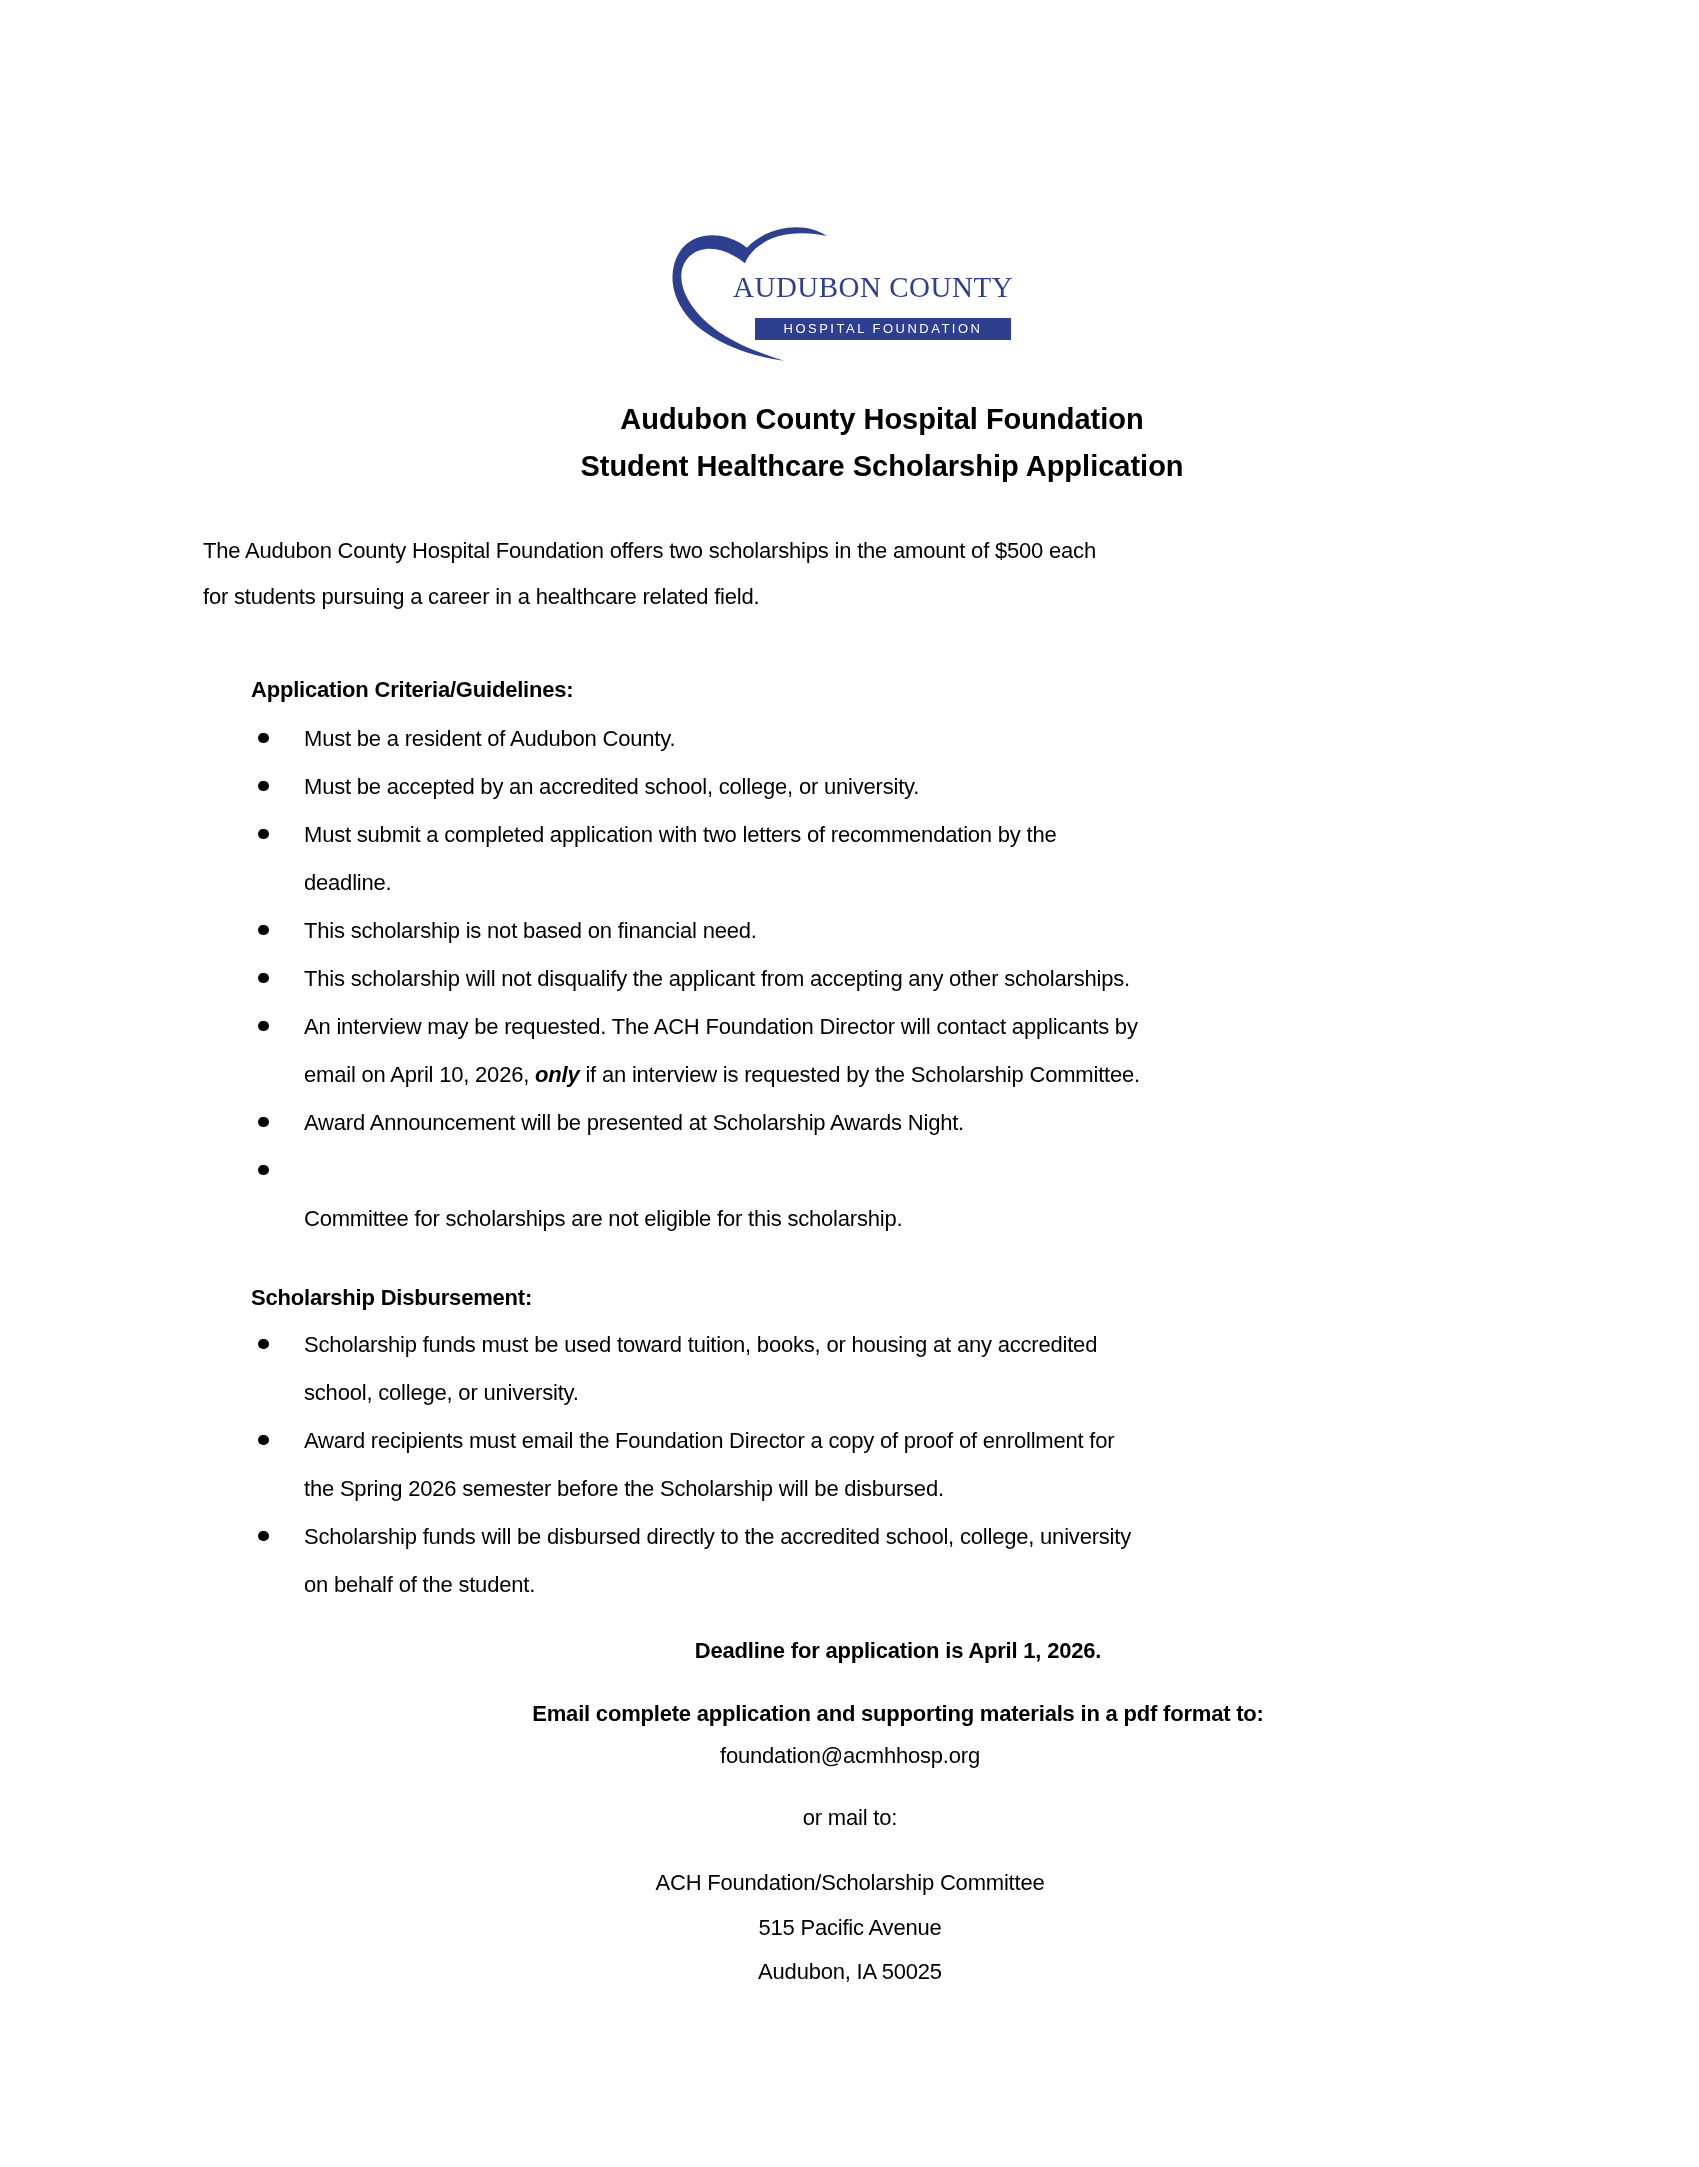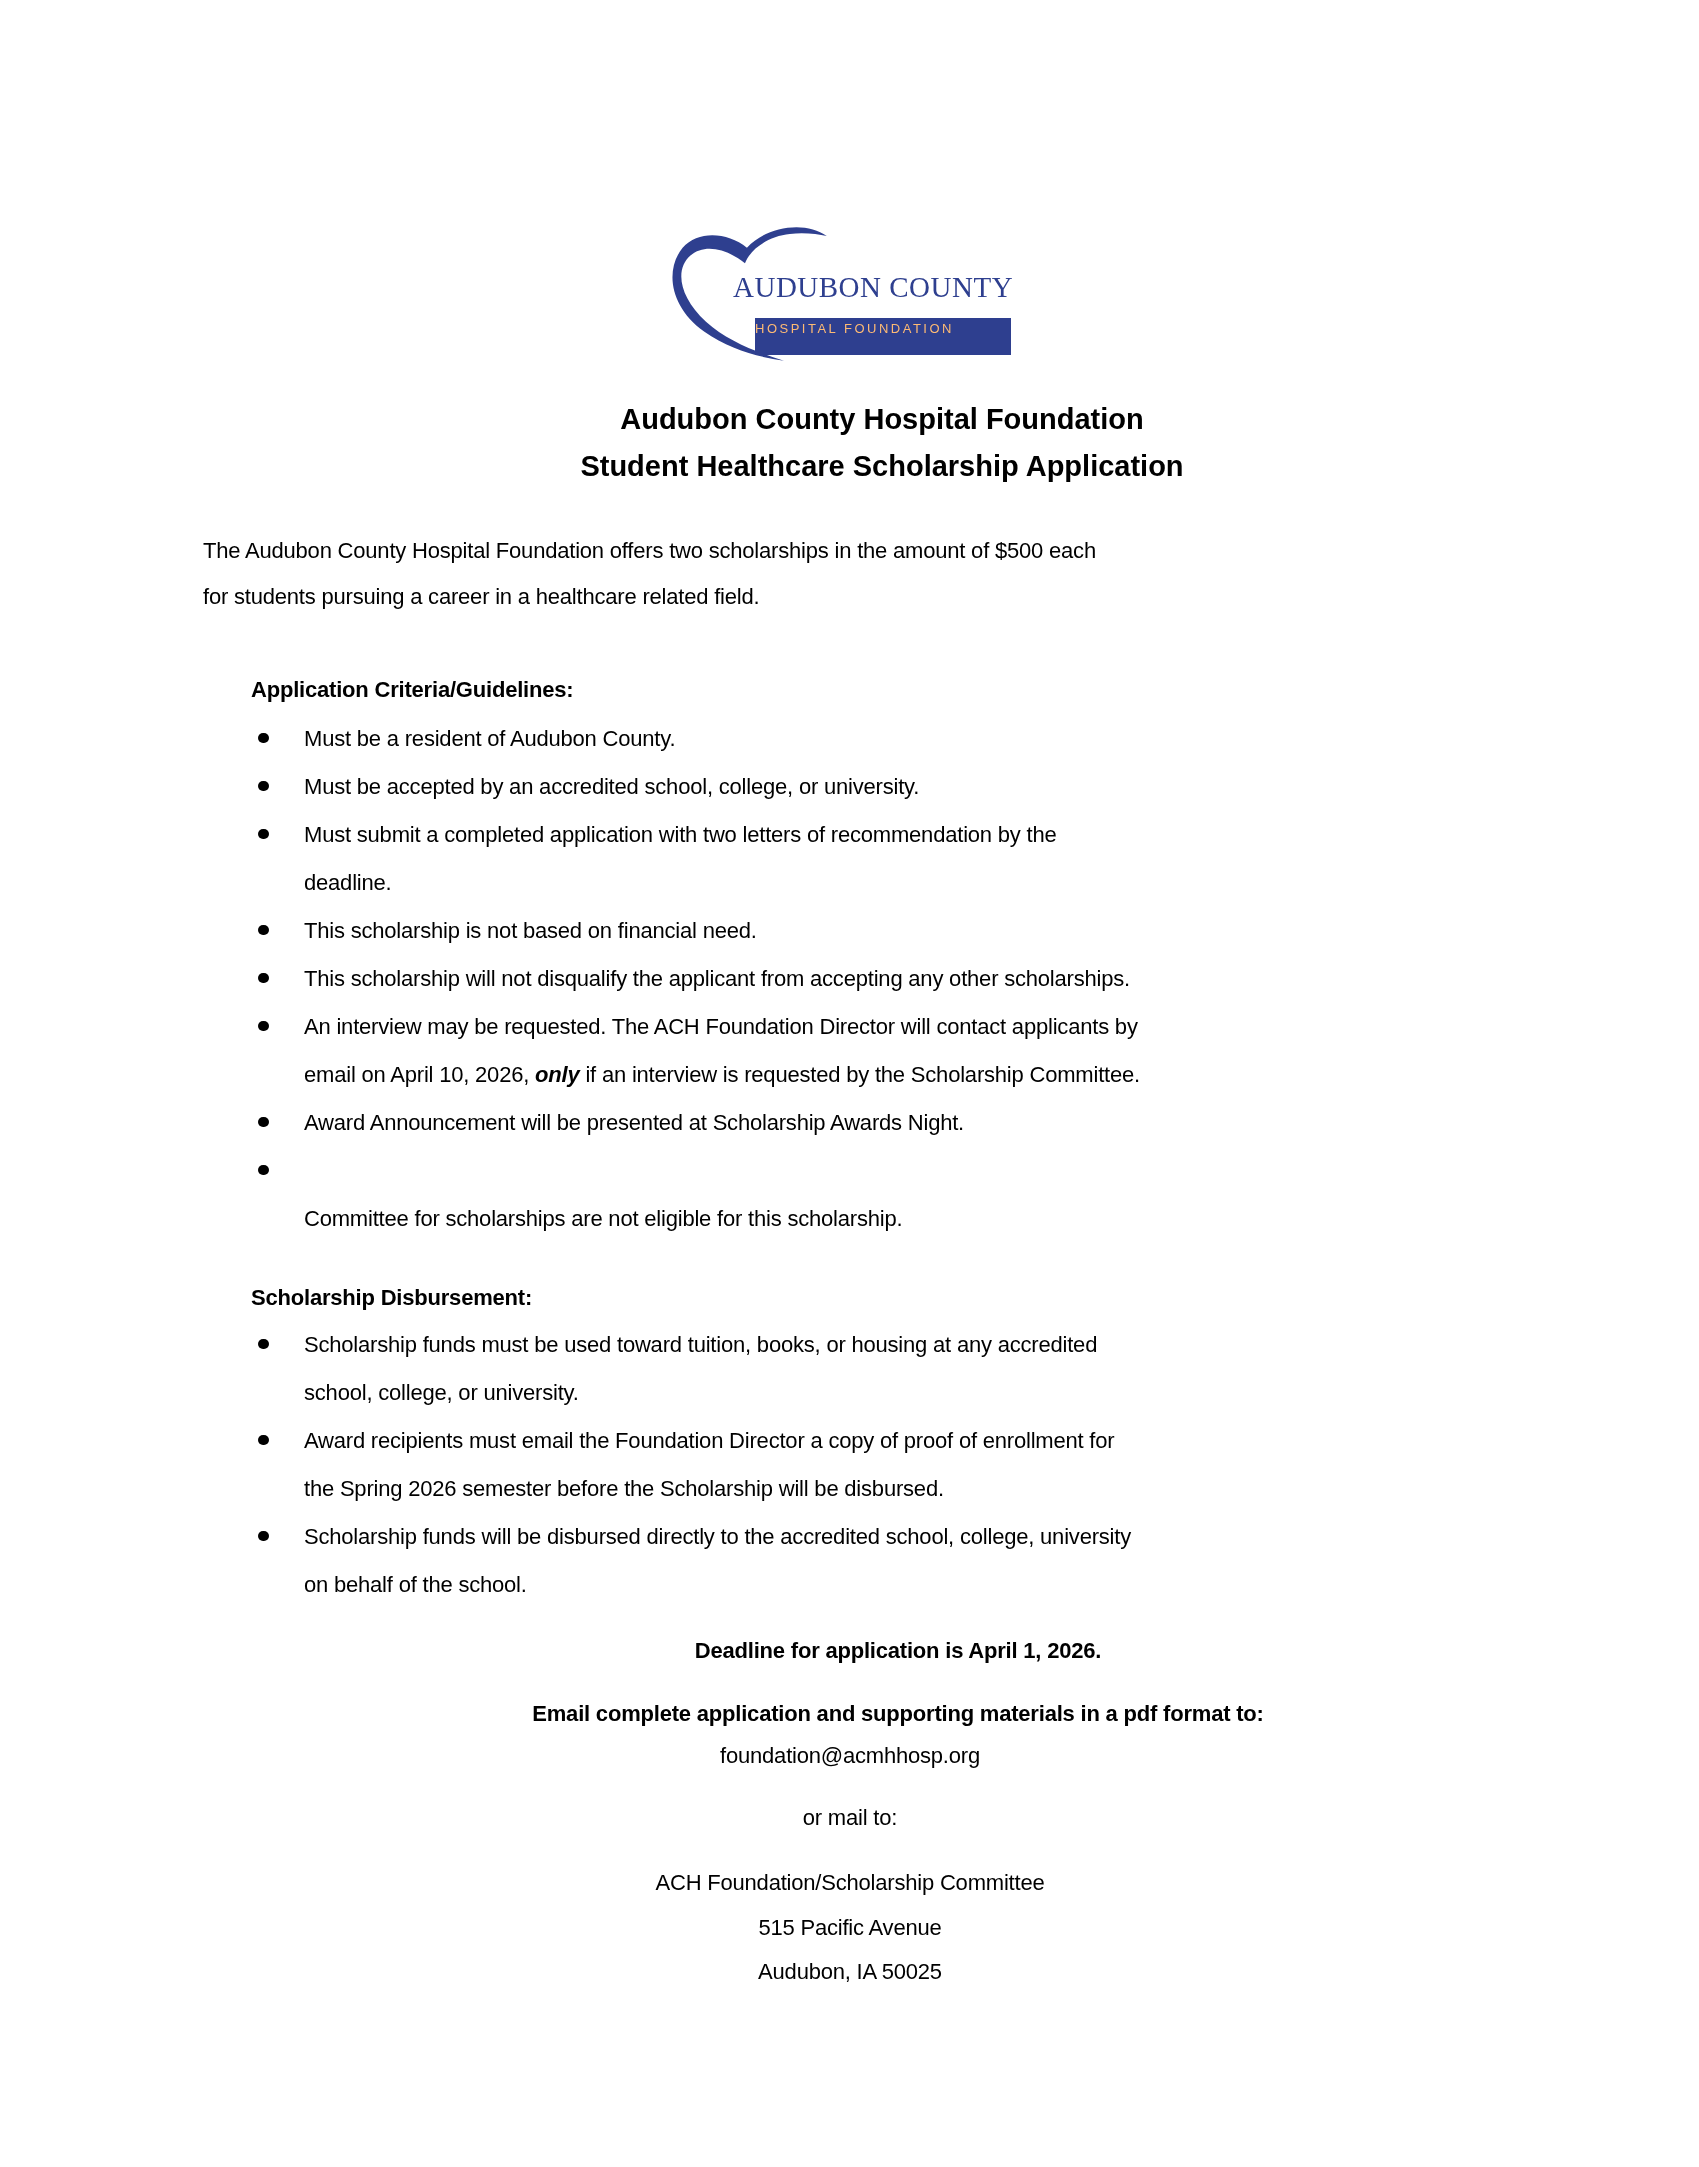--- a/index.html
+++ b/index.html
@@ -12,24 +12,24 @@
 
   
   .logo { position: absolute; left: 669px; top: 226px; width: 375px; height: 137px; }
   .logo svg { position: absolute; left: 0; top: 0; }
   .logo-title {
     position: absolute; left: 64px; top: 45px;
     font-family: "Liberation Serif", "DejaVu Serif", serif;
     font-size: 29px; letter-spacing: 0.5px; color: var(--brand); white-space: nowrap;
   }
   .logo-band {
-    position: absolute; left: 86px; top: 92px; width: 256px; height: 37px;
-    background: var(--brand); color: #fdba74;
+    position: absolute; left: 86px; top: 92px; width: 256px; height: 22px;
+    background: var(--brand); color: #ffffff;
     font-family: "Liberation Sans", sans-serif; font-size: 13px; letter-spacing: 2.5px;
-    text-align: left; line-height: 22.4px; white-space: nowrap;
+    text-align: center; line-height: 22.4px; white-space: nowrap;
   }
 
   .center { position: absolute; left: 0; width: 1700px; text-align: center; white-space: nowrap; }
   .left { position: absolute; white-space: nowrap; }
   .txt { font-size: 22px; line-height: 48px; letter-spacing: -0.2px; }
   .bold { font-weight: bold; margin-left: 48px; }
   .title { font-size: 29px; font-weight: bold; line-height: 47px; margin-left: 32px; }
 
   .list { position: absolute; left: 203px; margin: 0; padding: 0; list-style: none; }
   .list li { position: relative; padding-left: 101px; }
@@ -68,21 +68,21 @@
     <li><span class="bullet"></span><span>An interview may be requested. The ACH Foundation Director will contact applicants by</span><br><span>email on April 10, 2026, </span><b><i>only</i></b><span> if an interview is requested by the Scholarship Committee.</span></li>
     <li><span class="bullet"></span><span>Award Announcement will be presented at Scholarship Awards Night.</span></li>
     <li><span class="bullet"></span><br><span>Committee for scholarships are not eligible for this scholarship.</span></li>
   </ul>
 
   <div class="left txt bold" style="left:203px; top:1274px;">Scholarship Disbursement:</div>
 
   <ul class="list txt" style="top:1321px;">
     <li><span class="bullet"></span><span>Scholarship funds must be used toward tuition, books, or housing at any accredited</span><br><span>school, college, or university.</span></li>
     <li><span class="bullet"></span><span>Award recipients must email the Foundation Director a copy of proof of enrollment for</span><br><span>the Spring 2026 semester before the Scholarship will be disbursed.</span></li>
-    <li><span class="bullet"></span><span>Scholarship funds will be disbursed directly to the accredited school, college, university</span><br><span>on behalf of the school.</span></li>
+    <li><span class="bullet"></span><span>Scholarship funds will be disbursed directly to the accredited school, college, university</span><br><span>on behalf of the student.</span></li>
   </ul>
 
   <div class="center txt bold" style="top:1627px;">Deadline for application is April 1, 2026.</div>
   <div class="center txt bold" style="top:1690px;">Email complete application and supporting materials in a pdf format to:</div>
   <div class="center txt" style="top:1732px;">foundation@acmhhosp.org</div>
   <div class="center txt" style="top:1794px;text-align:center;">or mail to:</div>
   <div class="center txt" style="top:1859px;">ACH Foundation/Scholarship Committee</div>
   <div class="center txt" style="top:1904px;">515 Pacific Avenue</div>
   <div class="center txt" style="top:1948px;">Audubon, IA 50025</div>
 </div>

